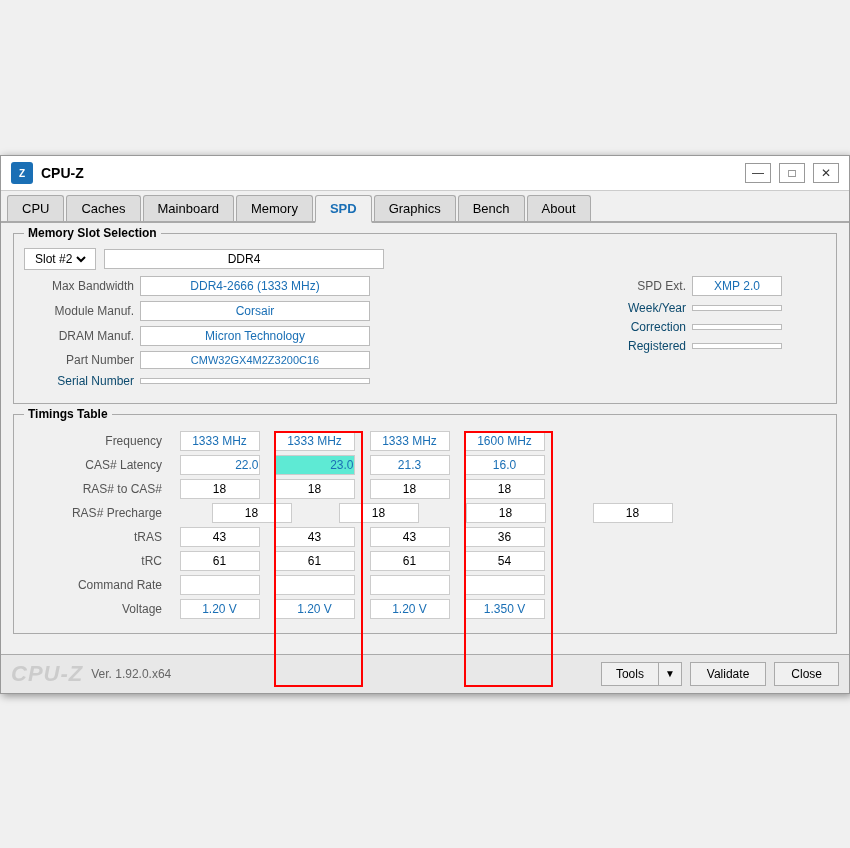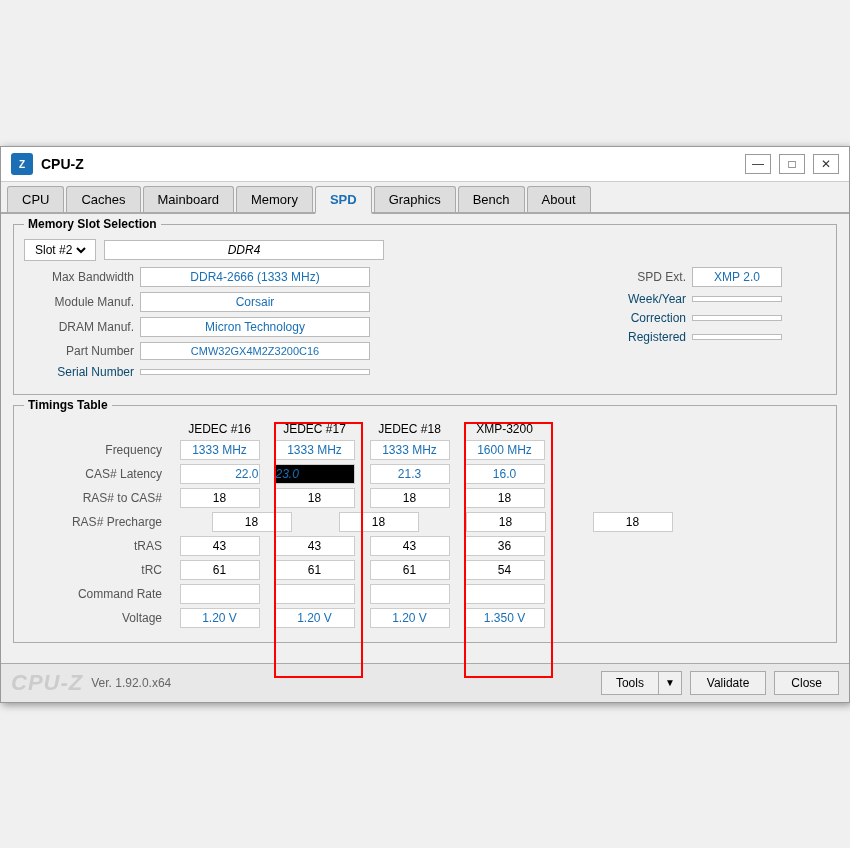--- a/index.html
+++ b/index.html
@@ -258,21 +258,21 @@
 
       <div style="display:flex; align-items:center; gap:8px; margin-bottom:6px; margin-top:6px;">
         <div class="slot-select">
           <select>
             <option>Slot #2</option>
             <option>Slot #1</option>
             <option>Slot #3</option>
             <option>Slot #4</option>
           </select>
         </div>
-        <div class="ddr-type" style="flex:1; max-width:280px;font-style:italic;">DDR4</div>
+        <div class="ddr-type" style="flex:1; max-width:280px;">DDR4</div>
       </div>
 
       <div style="display:flex; gap:0;">
 
         <div style="flex:1;">
           <div class="field-row">
             <span class="field-label">Max Bandwidth</span>
             <div class="field-value" style="flex:1; max-width:230px;">DDR4-2666 (1333 MHz)</div>
           </div>
           <div class="field-row">
@@ -312,31 +312,20 @@
           </div>
         </div>
       </div>
     </div>
 
     <div class="groupbox" style="margin-top:8px;">
       <span class="groupbox-title">Timings Table</span>
 
       <div style="margin-top: 8px; position: relative;">
 
-        <div style="display:flex; align-items:center; margin-bottom:4px;">
-          <div style="width:148px;"></div>
-          <div style="width:95px; text-align:center; font-size:12px;"><span>JEDEC #16</span></div>
-          <div style="width:95px; text-align:center; font-size:12px; position:relative;">
-            <span>JEDEC #17</span>
-          </div>
-          <div style="width:95px; text-align:center; font-size:12px;"><span>JEDEC #18</span></div>
-          <div style="width:95px; text-align:center; font-size:12px; position:relative;">
-            <span>XMP-3200</span>
-          </div>
-        </div>
 
         <div id="timing-rows">
             <div style="display: flex; align-items: center; margin-bottom: 4px;">
               <div style="width: 148px; text-align: right; padding-right: 10px; color: rgb(85, 85, 85); font-size: 12px;">Frequency</div>
               <div style="width: 95px; display: flex; justify-content: center; position: relative;">
                 <div style="background: rgb(255, 255, 255); border: 1px solid rgb(204, 204, 204); padding: 2px 0px; width: 80px; text-align: center; font-size: 12px; color: rgb(26, 111, 181);">1333 MHz</div>
               </div>
               <div style="width: 95px; display: flex; justify-content: center; position: relative;">
                 <div style="background: rgb(255, 255, 255); border: 1px solid rgb(204, 204, 204); padding: 2px 0px; width: 80px; text-align: center; font-size: 12px; color: rgb(26, 111, 181);">1333 MHz</div>
               </div>
@@ -346,21 +335,21 @@
               <div style="width: 95px; display: flex; justify-content: center; position: relative;">
                 <div style="background: rgb(255, 255, 255); border: 1px solid rgb(204, 204, 204); padding: 2px 0px; width: 80px; text-align: center; font-size: 12px; color: rgb(26, 111, 181);">1600 MHz</div>
               </div>
             </div>
             <div style="display: flex; align-items: center; margin-bottom: 4px;">
               <div style="width: 148px; text-align: right; padding-right: 10px; color: rgb(85, 85, 85); font-size: 12px;">CAS# Latency</div>
               <div style="width: 95px; display: flex; justify-content: center; position: relative;">
                 <div style="background: rgb(255, 255, 255); border: 1px solid rgb(204, 204, 204); padding: 2px 0px; width: 80px; text-align: right; font-size: 12px; color: rgb(26, 111, 181);">22.0</div>
               </div>
               <div style="width: 95px; display: flex; justify-content: center; position: relative;">
-                <div style="background: #000000; border: 1px solid rgb(204, 204, 204); padding: 2px 0px; width: 80px; text-align: left; font-size: 12px; color: rgb(26, 111, 181); font-style: italic;">23.0</div>
+                <div style="background: #5eead4; border: 1px solid rgb(204, 204, 204); padding: 2px 0px; width: 80px; text-align: right; font-size: 12px; color: rgb(26, 111, 181);">23.0</div>
               </div>
               <div style="width: 95px; display: flex; justify-content: center; position: relative;">
                 <div style="background: rgb(255, 255, 255); border: 1px solid rgb(204, 204, 204); padding: 2px 0px; width: 80px; text-align: center; font-size: 12px; color: rgb(26, 111, 181);">21.3</div>
               </div>
               <div style="width: 95px; display: flex; justify-content: center; position: relative;">
                 <div style="background: rgb(255, 255, 255); border: 1px solid rgb(204, 204, 204); padding: 2px 0px; width: 80px; text-align: center; font-size: 12px; color: rgb(26, 111, 181);">16.0</div>
               </div>
             </div>
             <div style="display: flex; align-items: center; margin-bottom: 4px;">
               <div style="width: 148px; text-align: right; padding-right: 10px; color: rgb(85, 85, 85); font-size: 12px;">RAS# to CAS#</div>

